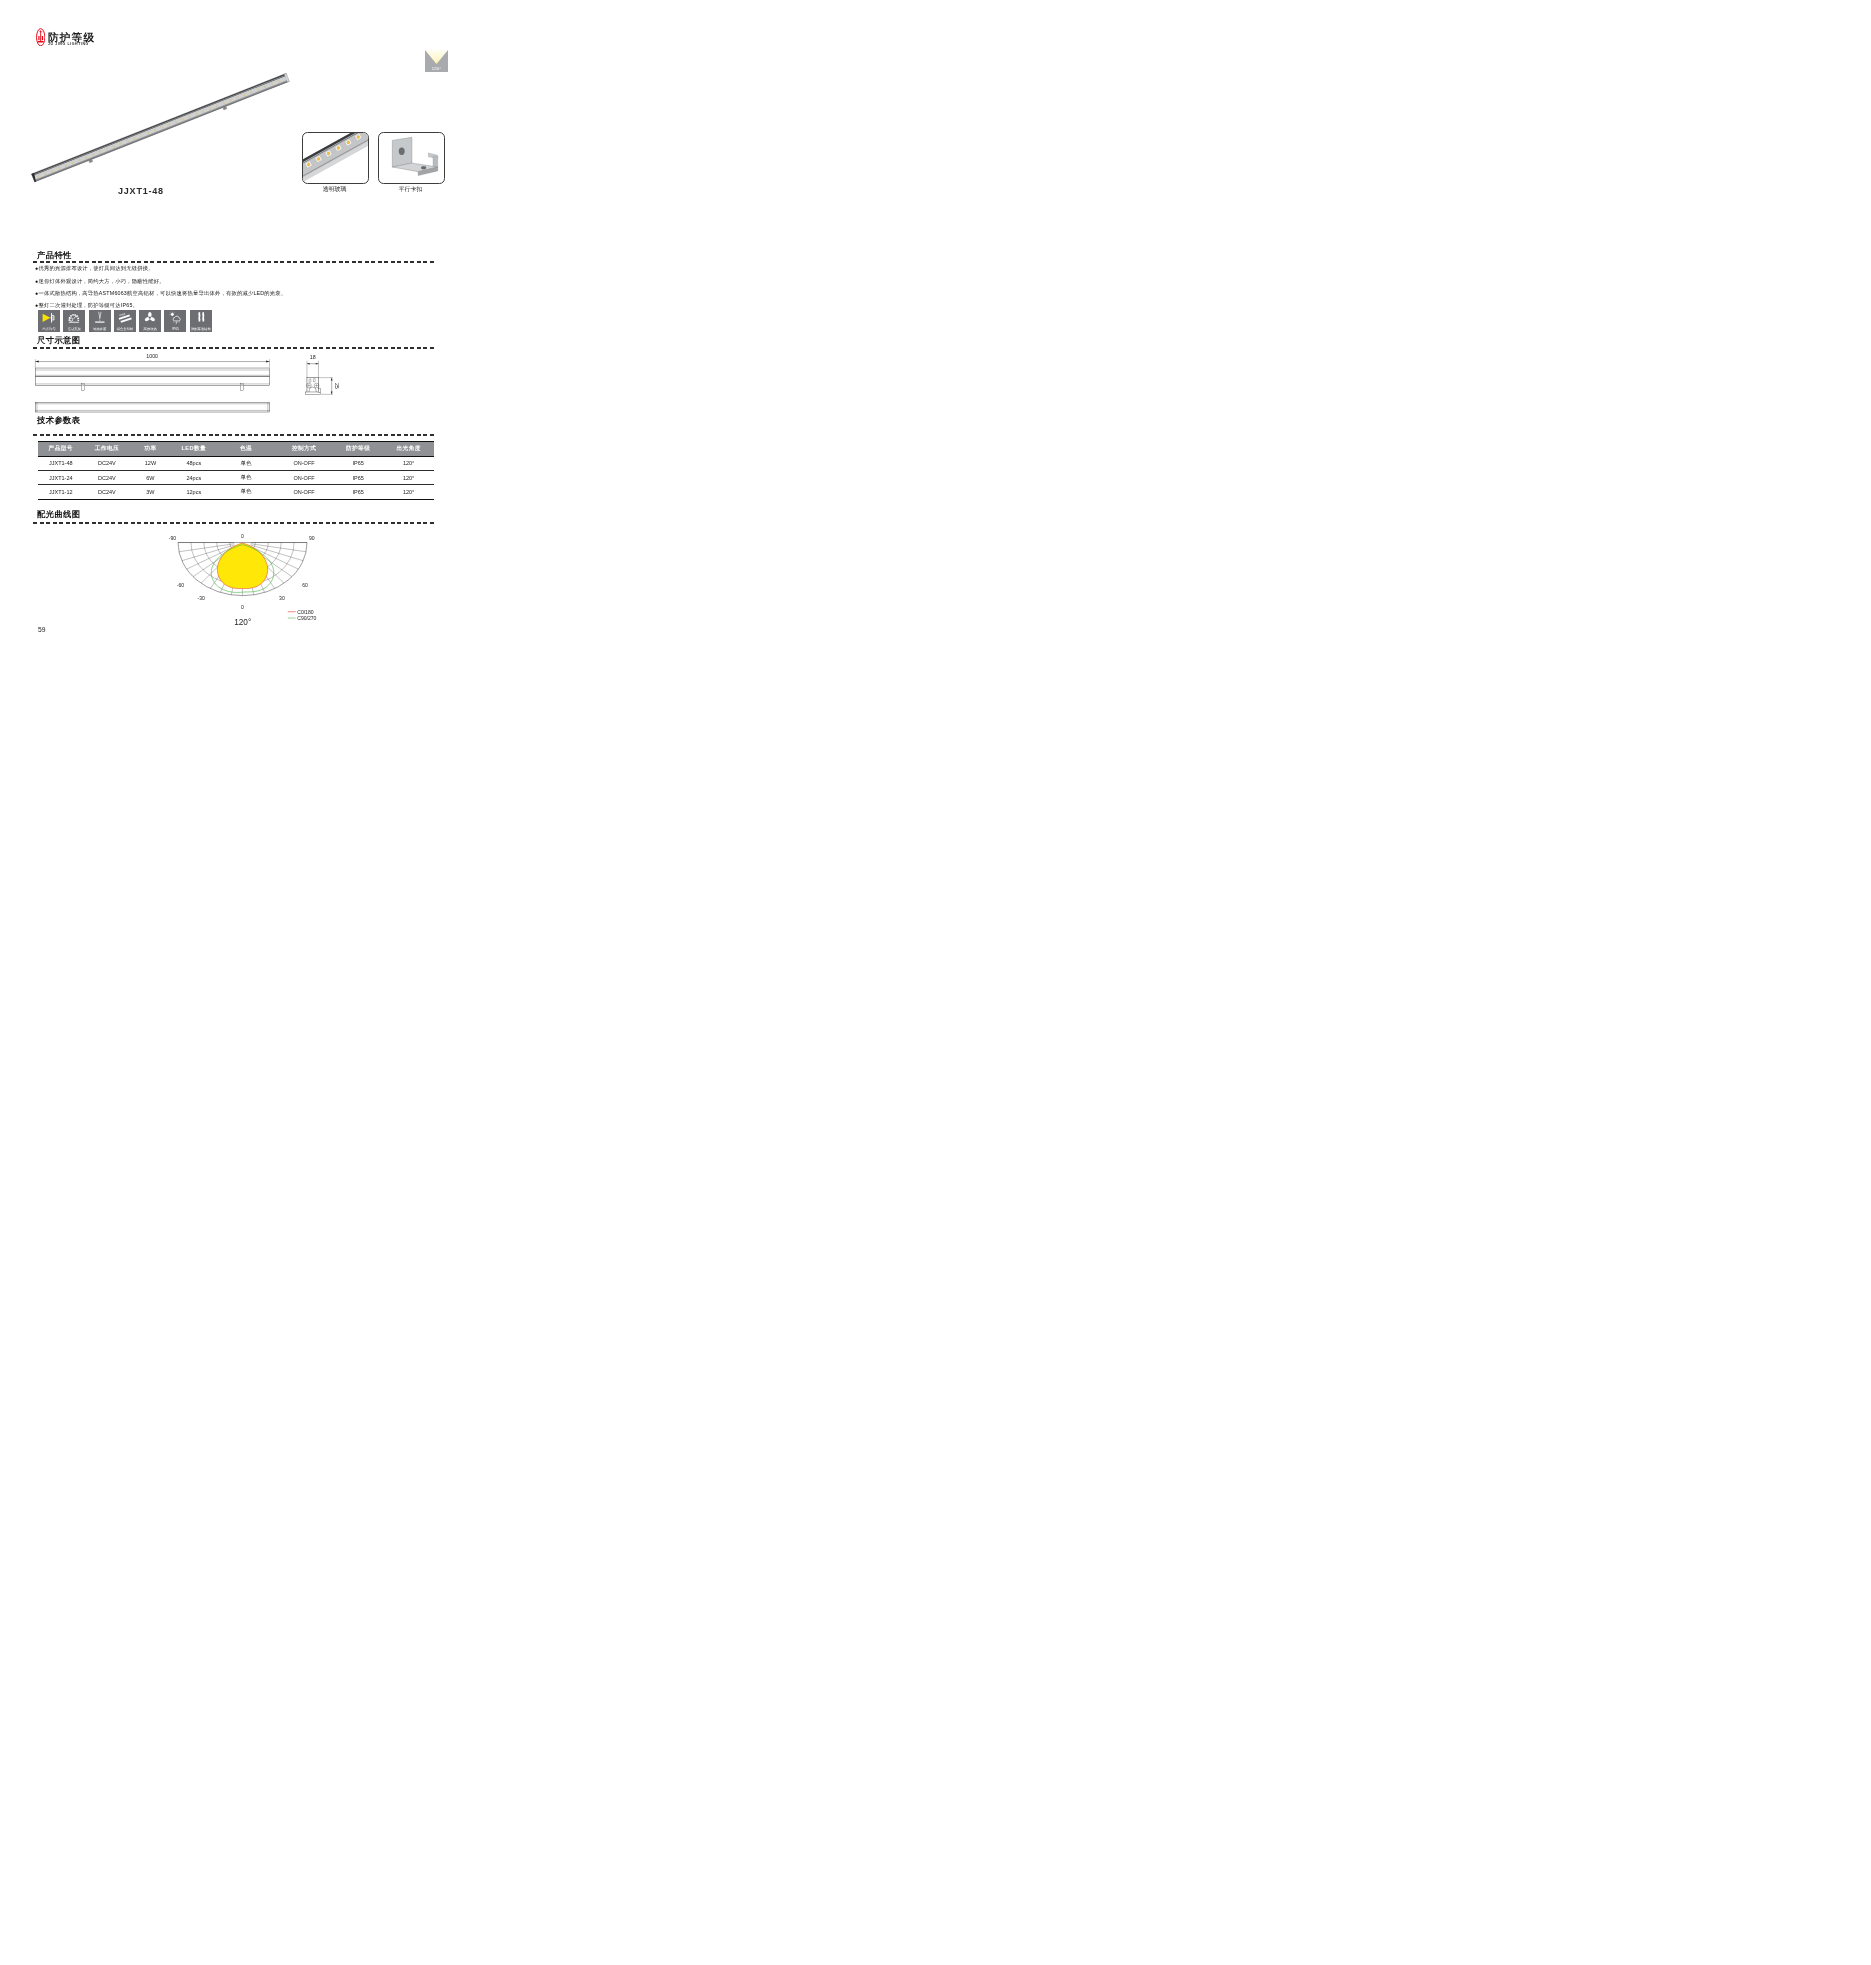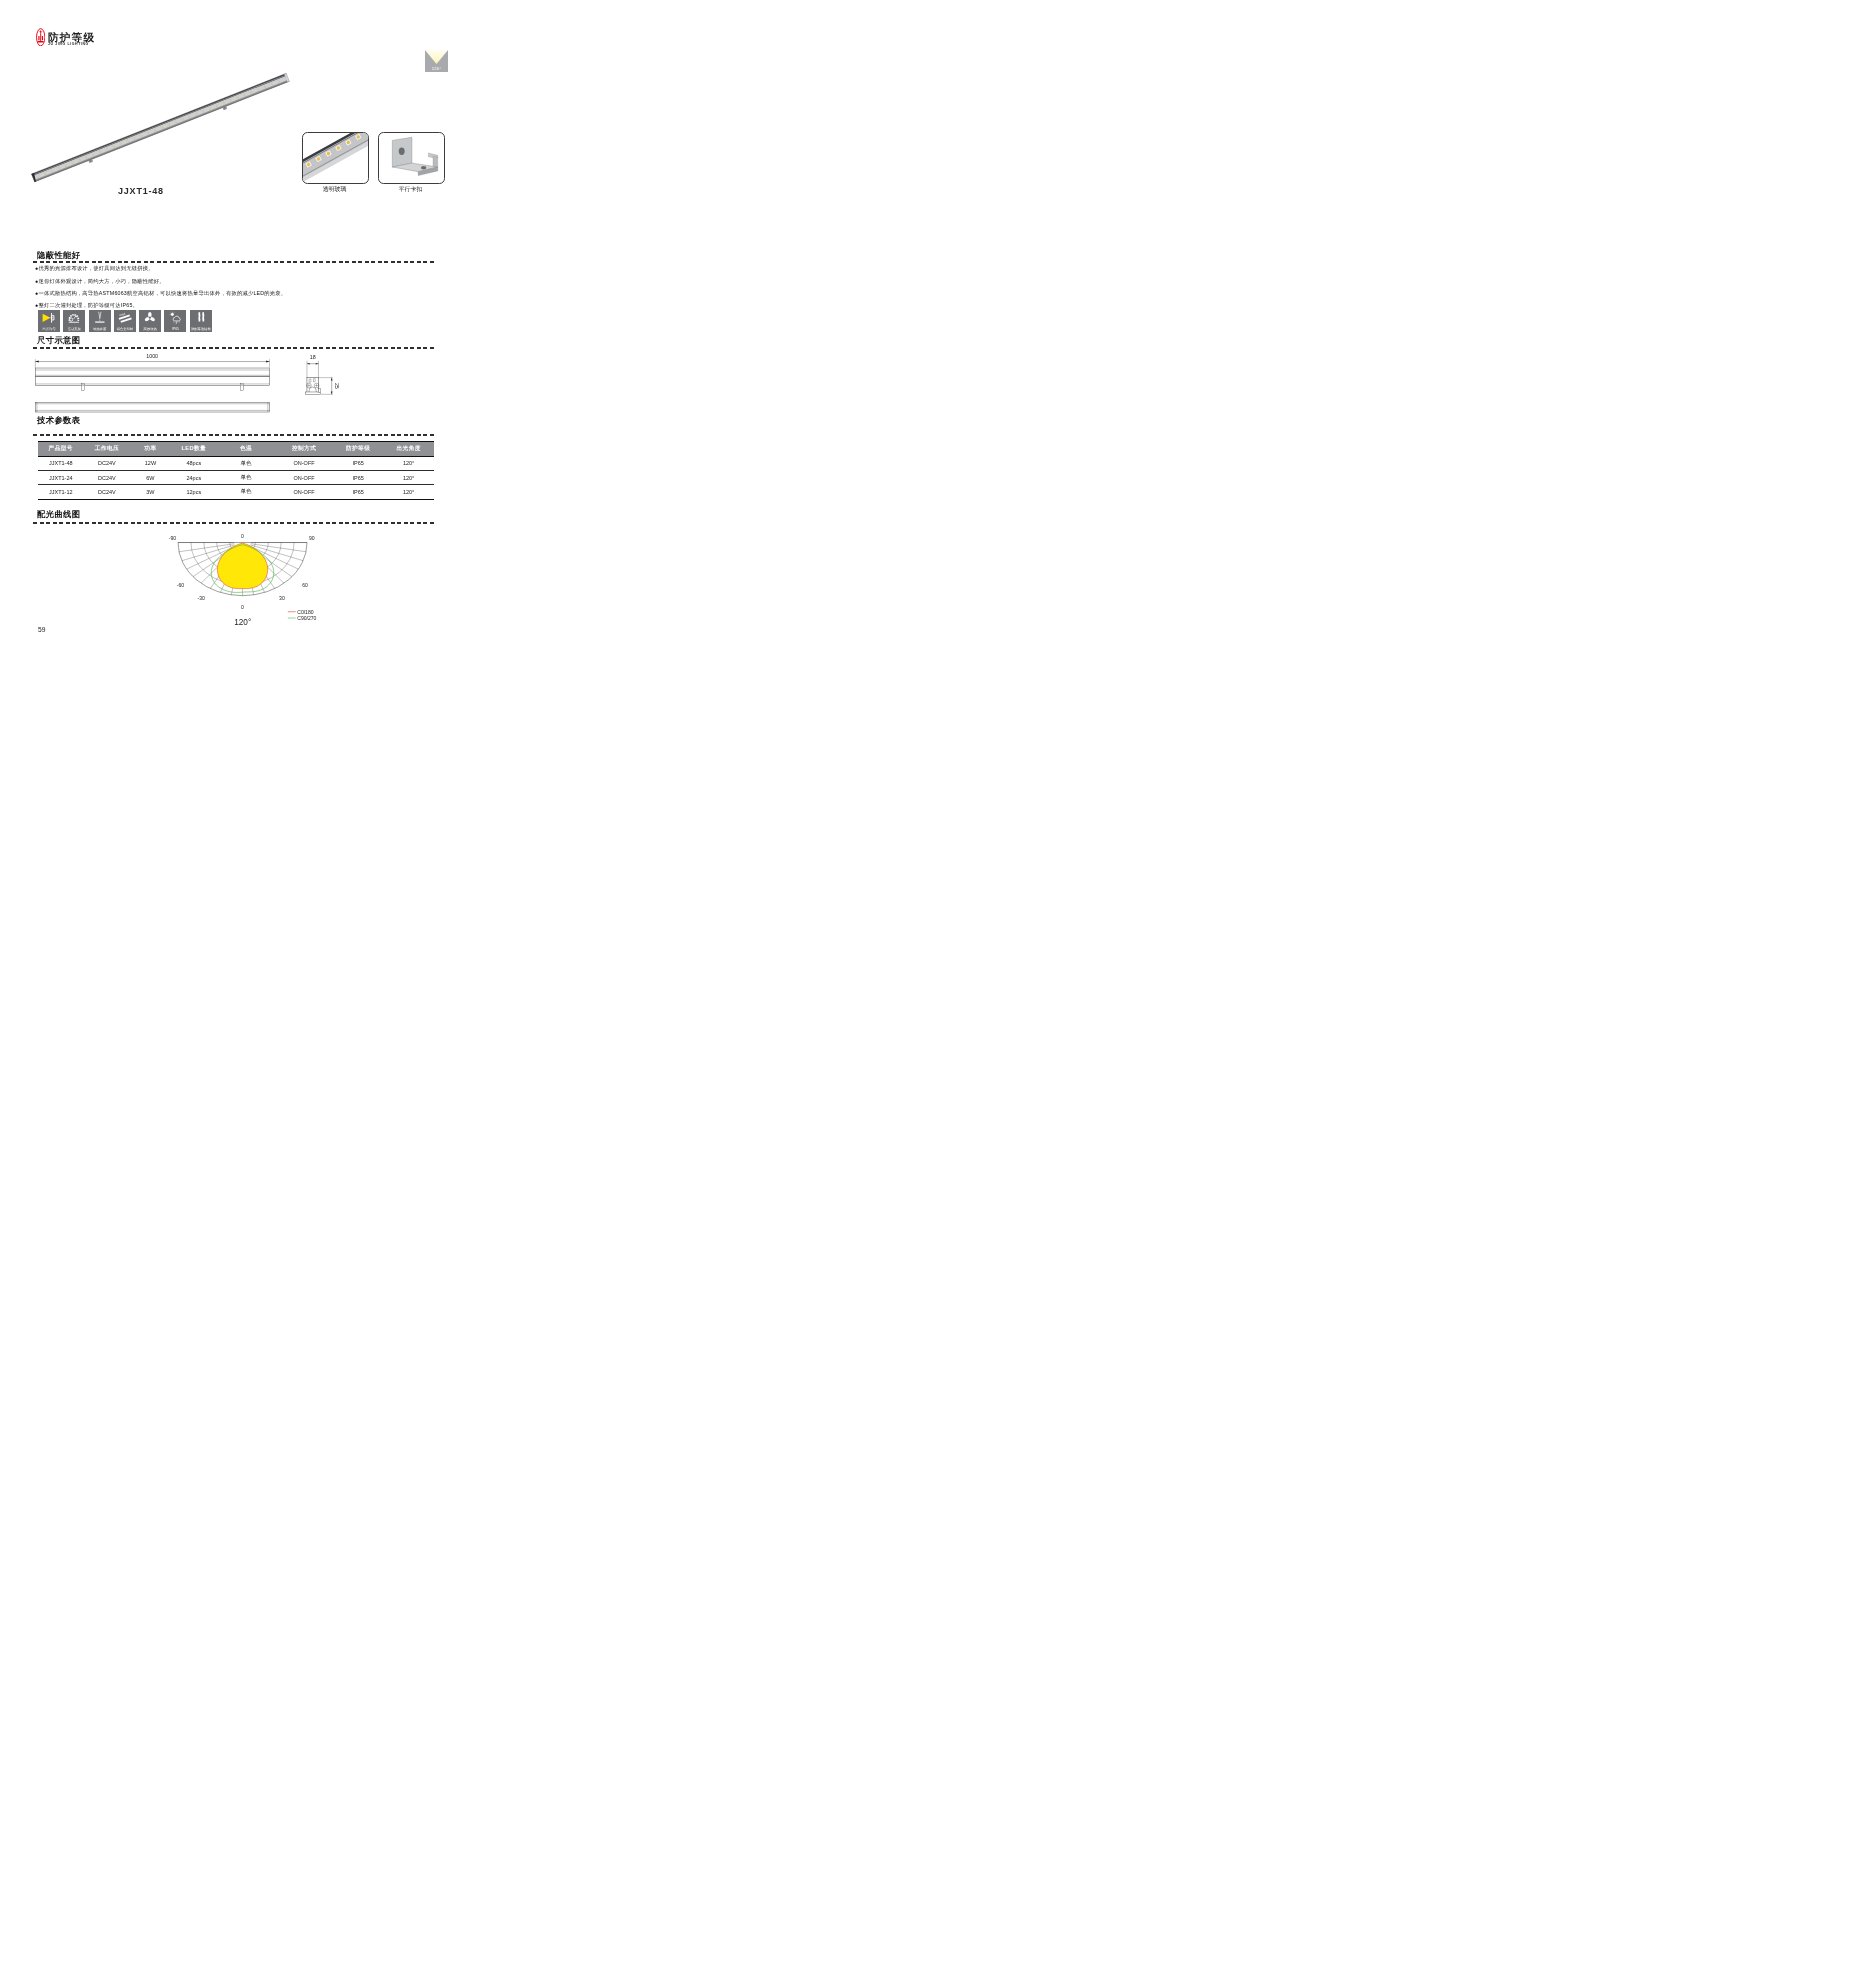--- a/index.html
+++ b/index.html
@@ -173,21 +173,21 @@
       <polygon points="126,50 150,56 150,64 126,60" fill="#c6c9cb" stroke="#8d9092" stroke-width="0.8"></polygon>
       <polygon points="138,58 150,60 150,88 138,86" fill="#b9bcbe" stroke="#8d9092" stroke-width="0.8"></polygon>
       <polygon points="34,86 84,76 150,86 100,98" fill="#d2d4d5" stroke="#7d8082" stroke-width="1"></polygon>
       <polygon points="100,98 150,86 150,96 100,108" fill="#a2a5a7" stroke="#7d8082" stroke-width="0.8"></polygon>
       <ellipse cx="114" cy="88" rx="7" ry="4.5" fill="#6a6c6e"></ellipse>
     </svg>
   </div>
   <div class="thumb-label tl1">透明玻璃</div>
   <div class="thumb-label tl2">平行卡扣</div>
 
-  <div class="sec" style="top:250px;">隐蔽性能好</div>
+  <div class="sec" style="top:250px;">产品特性</div>
   <div class="dash" style="top:261px;"></div>
   <div class="bullet" style="top:265px;">●优秀的光源排布设计，使灯具间达到无缝拼接。</div>
   <div class="bullet" style="top:278px;">●迷你灯体外观设计，简约大方，小巧，隐蔽性能好。</div>
   <div class="bullet" style="top:290px;">●一体式散热结构，高导热ASTM6063航空高铝材，可以快速将热量导出体外，有效的减少LED的光衰。</div>
   <div class="bullet" style="top:302px;">●整灯二次灌封处理，防护等级可达IP65。</div>
 
   <div class="tiles">
     <div class="tile">
       <svg width="15.7" height="14" viewBox="0 0 40 36">
         <polygon points="4,7 24,17.5 4,28" fill="#ffe100"></polygon>

